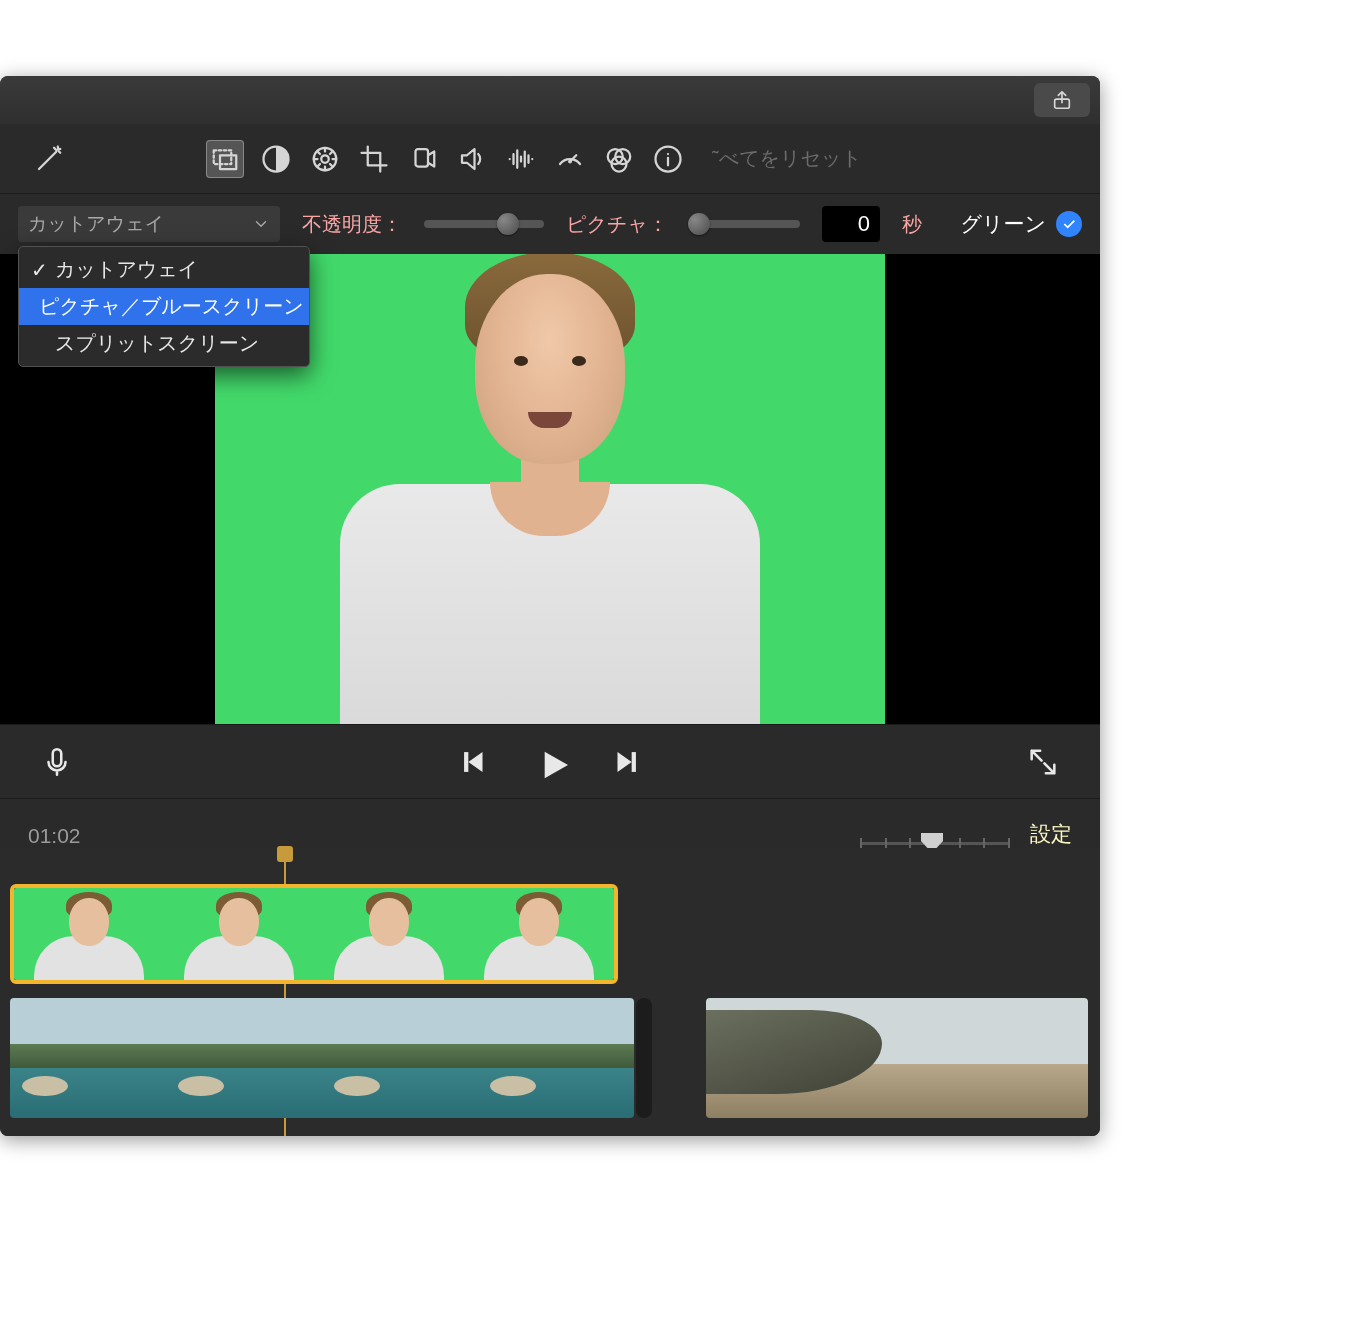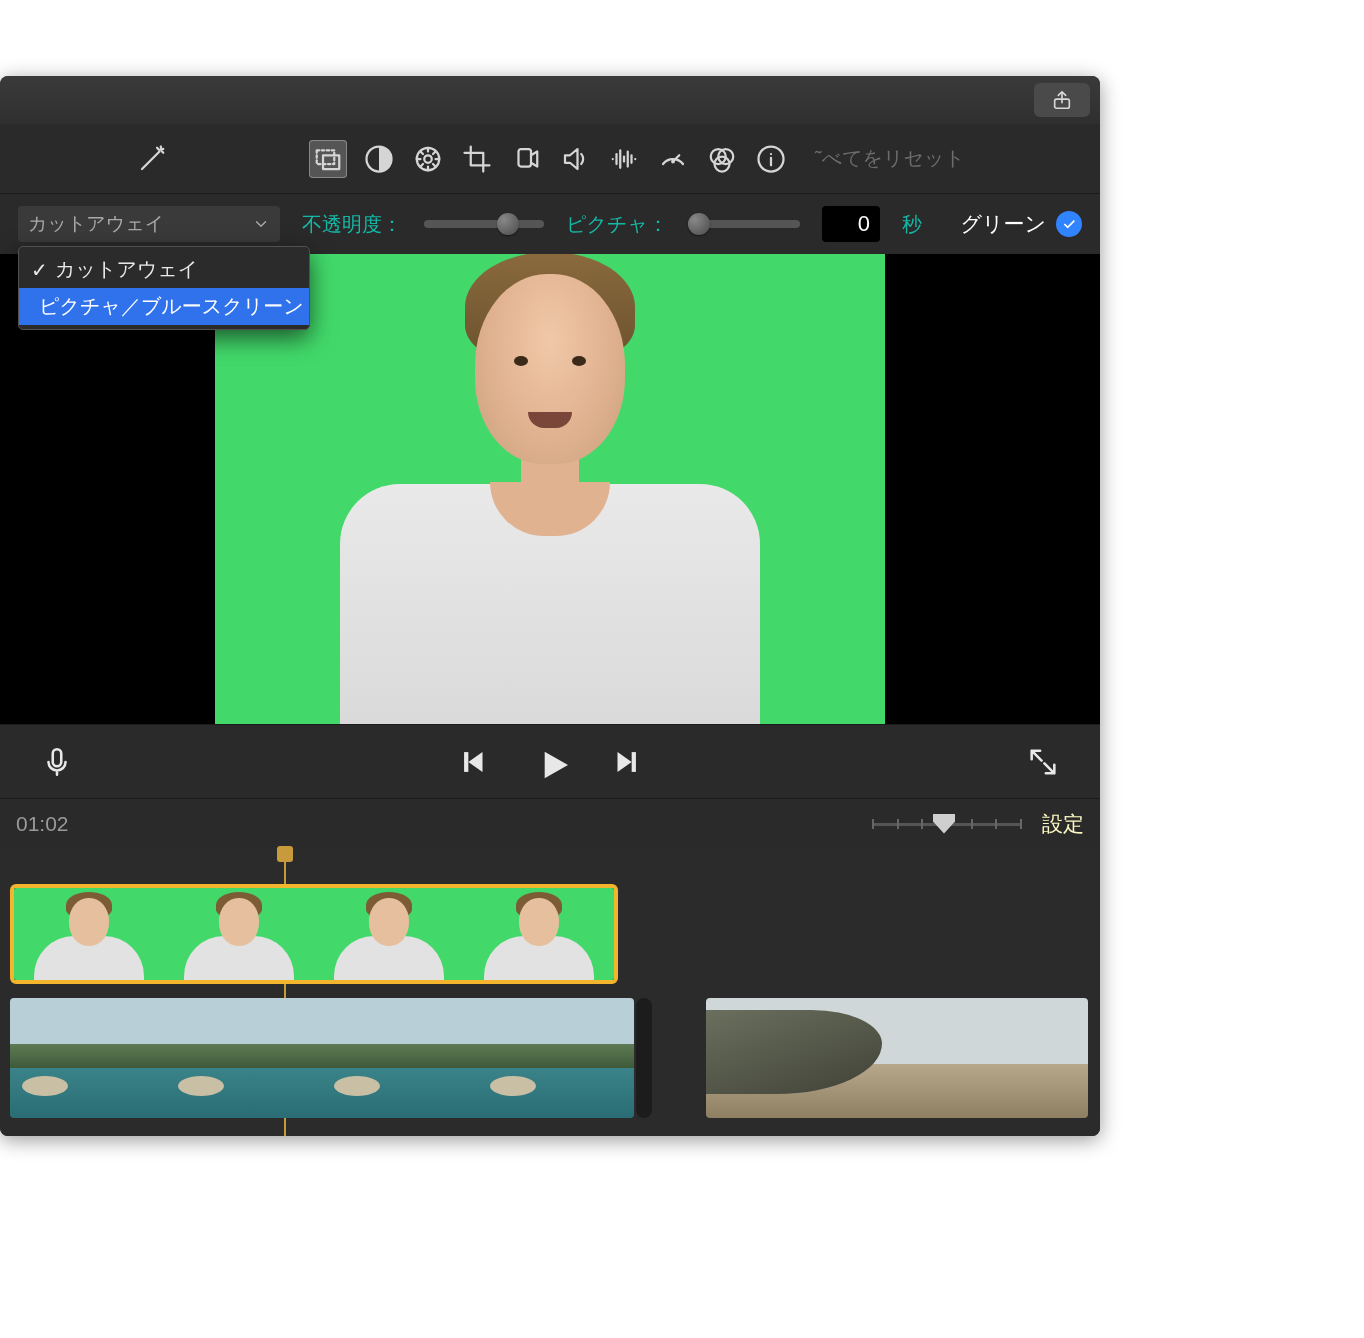--- a/index.html
+++ b/index.html
@@ -18,22 +18,22 @@
     border-top-left-radius: 8px; border-top-right-radius: 8px;
   }
   .share-btn {
     width: 56px; height: 34px; border-radius: 6px; background: #4a4a4a;
     display:flex; align-items:center; justify-content:center; cursor:pointer;
   }
   .share-btn svg { width: 22px; height: 22px; stroke:#d8d8d8; fill:none; stroke-width:1.8; }
 
   
   .toolbar {
-    height: 70px; display:flex; align-items:center; gap: 15px; padding: 0 18px;
-    background:#2a2a2a; border-bottom: 1px solid #1b1b1b; justify-content: center;
+    height: 70px; display:flex; align-items:center; gap: 15px; padding: 0 32px;
+    background:#2a2a2a; border-bottom: 1px solid #1b1b1b;
   }
   .tb-gap { width: 110px; }
   .tb-icon {
     width: 34px; height: 34px; display:flex; align-items:center; justify-content:center;
     cursor:pointer; color:#d5d5d5;
   }
   .tb-icon svg { width: 30px; height: 30px; }
   .tb-icon.active {
     background:#555; border-radius:4px; box-shadow: inset 0 0 0 1px #888;
     height: 38px; width: 38px;
@@ -45,21 +45,21 @@
     height: 60px; display:flex; align-items:center; gap: 22px; padding: 0 18px;
     background:#2a2a2a; position:relative;
   }
   .ov-select {
     position:relative;
     width: 262px; height: 36px; background:#3a3a3a; border-radius:4px;
     display:flex; align-items:center; justify-content:space-between; padding: 0 10px; cursor:pointer;
     color:#a9a9a9; font-size:19px;
   }
   .ov-chevron { width:18px; height:18px; }
-  .ov-label { color:#14b8a6; font-size:20px; white-space:nowrap; }
+  .ov-label { color:#fca5a5; font-size:20px; white-space:nowrap; }
   .ov-slider {
     height:8px; border-radius:4px; background:#555; position:relative;
   }
   .ov-slider.op { width:120px; }
   .ov-slider.fd { width:110px; }
   .ov-knob {
     position:absolute; top:-7px; width:22px; height:22px; border-radius:50%;
     background: radial-gradient(circle at 30% 30%, #888, #4a4a4a);
     box-shadow: 0 1px 2px rgba(0,0,0,0.5);
   }
@@ -136,21 +136,21 @@
   .pb-left, .pb-right { width:170px; display:flex; }
   .pb-center { flex:1; display:flex; align-items:center; justify-content:center; gap:42px;}
   .pb-icon { width:34px; height:34px; cursor:pointer; color:#e8e8e8;}
   .pb-icon svg{width:100%;height:100%;}
   .play svg{ width:40px; height:40px; }
   .pb-right { justify-content:flex-end; }
 
   
   .tl-head {
     height:50px; background:#2a2a2a; border-top:1px solid #1b1b1b;
-    display:flex; align-items:center; padding:0 16px; gap:20px; color:#9a9a9a; font-size:21px;
+    display:flex; align-items:flex-end; padding:0 28px; gap:20px; color:#9a9a9a; font-size:21px;
   }
   .zoom {
     margin-left:auto; width:150px; height:10px; position:relative;
   }
   .zoom .ticks{ position:absolute; inset:0; display:flex; justify-content:space-between;}
   .zoom .ticks span{ width:2px; height:10px; background:#666;}
   .zoom .track{ position:absolute; left:0; right:0; top:4px; height:3px; background:#555;}
   .zoom .zknob{
     position:absolute; top:-5px; width:22px; height:20px; background:#cfcfcf;
     clip-path: polygon(50% 100%, 0 40%, 0 0, 100% 0, 100% 40%);
@@ -301,20 +301,24 @@
 
       <div class="dropdown" id="dropdown">
           <div class="dd-item">
             <span class="chk">✓</span>
             <span>カットアウェイ</span>
           </div>
           <div class="dd-item highlight">
             <span class="chk"></span>
             <span>ピクチャ／ブルースクリーン</span>
           </div>
+          <div class="dd-item">
+            <span class="chk"></span>
+            <span>スプリットスクリーン</span>
+          </div>
         </div>
     </div>
 
     <div class="viewer">
       <div class="frame">
         <div class="person">
           <div class="torso"></div>
           <div class="collar"></div>
           <div class="neck"></div>
           <div class="hair"></div>

